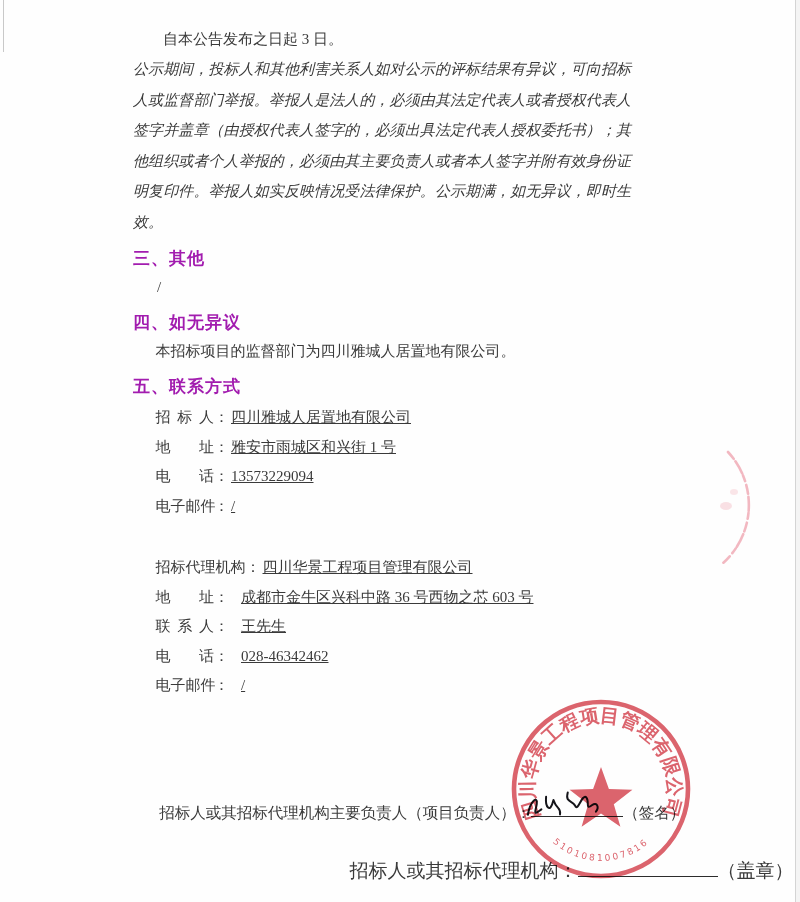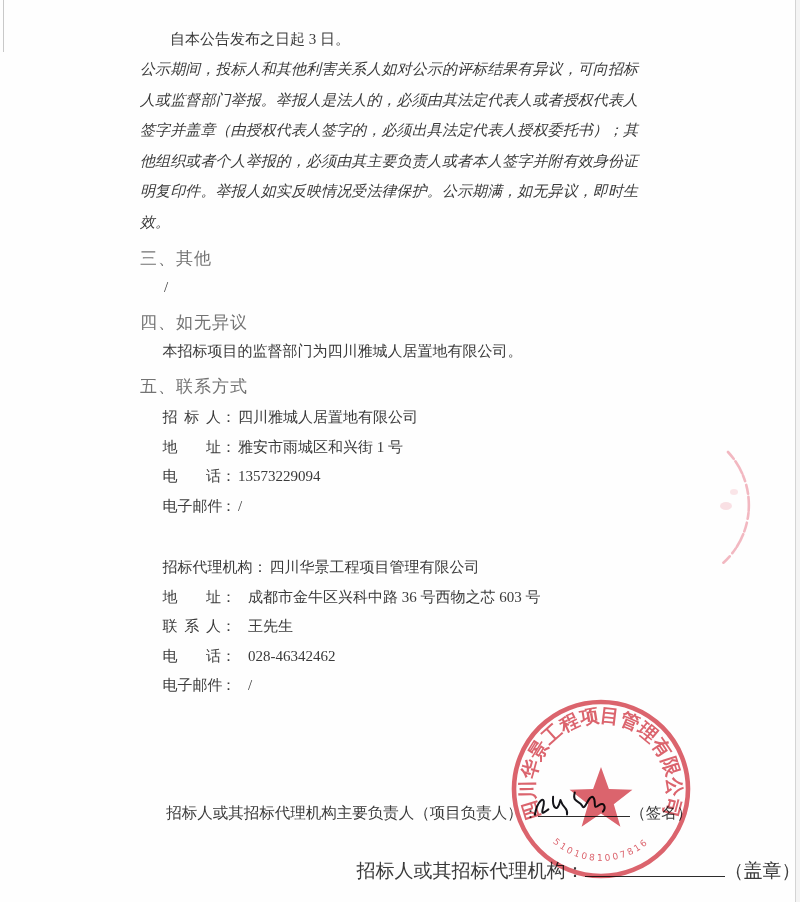--- a/index.html
+++ b/index.html
@@ -7,30 +7,30 @@
     width:800px;height:902px;position:relative;overflow:hidden;
     background:#fdfdfd;
     font-family:"Liberation Serif","DejaVu Serif",serif;
     color:#3a3a3a;
   }
   .page{position:absolute;inset:0;background:#fefefe;}
   .scan-edge-left{position:absolute;left:3px;top:0;width:1px;height:52px;background:#c9c9c9;}
   .scan-edge-right{position:absolute;left:795px;top:0;width:1px;height:902px;background:#d4d4d4;}
   .scan-right-shade{position:absolute;left:796px;top:0;width:4px;height:902px;background:#f4f4f4;}
 
-  .doc{position:absolute;left:12px;top:0;width:736px;padding:24px 110px 0 128px;box-sizing:border-box;font-size:15px;}
+  .doc{position:absolute;left:5px;top:0;width:736px;padding:24px 110px 0 128px;box-sizing:border-box;font-size:15px;}
   .indent{margin:0;line-height:30px;text-indent:2em;}
   .para{margin:0;line-height:30.5px;text-align:justify;font-style:italic;}
-  h3{margin:8px 0 0 0;font-size:17px;line-height:28px;color:#737373;font-weight:normal;letter-spacing:1px;}
+  h3{margin:8px 0 0 0;font-size:17px;line-height:28px;color:#a21caf;font-weight:bold;letter-spacing:1px;}
   .slash{margin:0;line-height:28px;padding-left:1.6em;}
   .sbody{margin:0;line-height:28px;padding-left:1.5em;}
 
   .fields{margin-top:2px;padding-left:1.5em;}
   .fields.agency{margin-top:32px;}
-  .frow{line-height:29.5px;white-space:nowrap;}
+  .frow{line-height:29.5px;white-space:nowrap;text-decoration:underline;}
   .flabel{display:inline-block;width:3.9em;text-align:justify;text-align-last:justify;}
   .flabel.wide{width:auto;min-width:5.9em;text-align-last:auto;}
   .fcolon{display:inline-block;}
   .fval{padding-left:2px;}
   .agency .fval{padding-left:12px;}
   .agency .row-wide .fval{padding-left:2px;}
 
   .sig1{margin-top:100px;padding-left:1.7em;font-size:15.5px;white-space:nowrap;}
   .sig2{margin-top:34px;padding-left:11.4em;font-size:19px;white-space:nowrap;text-align:center;}
   .sig-underline{display:inline-block;width:92px;height:1em;border-bottom:1.6px solid #2c2c2c;position:relative;vertical-align:baseline;}

